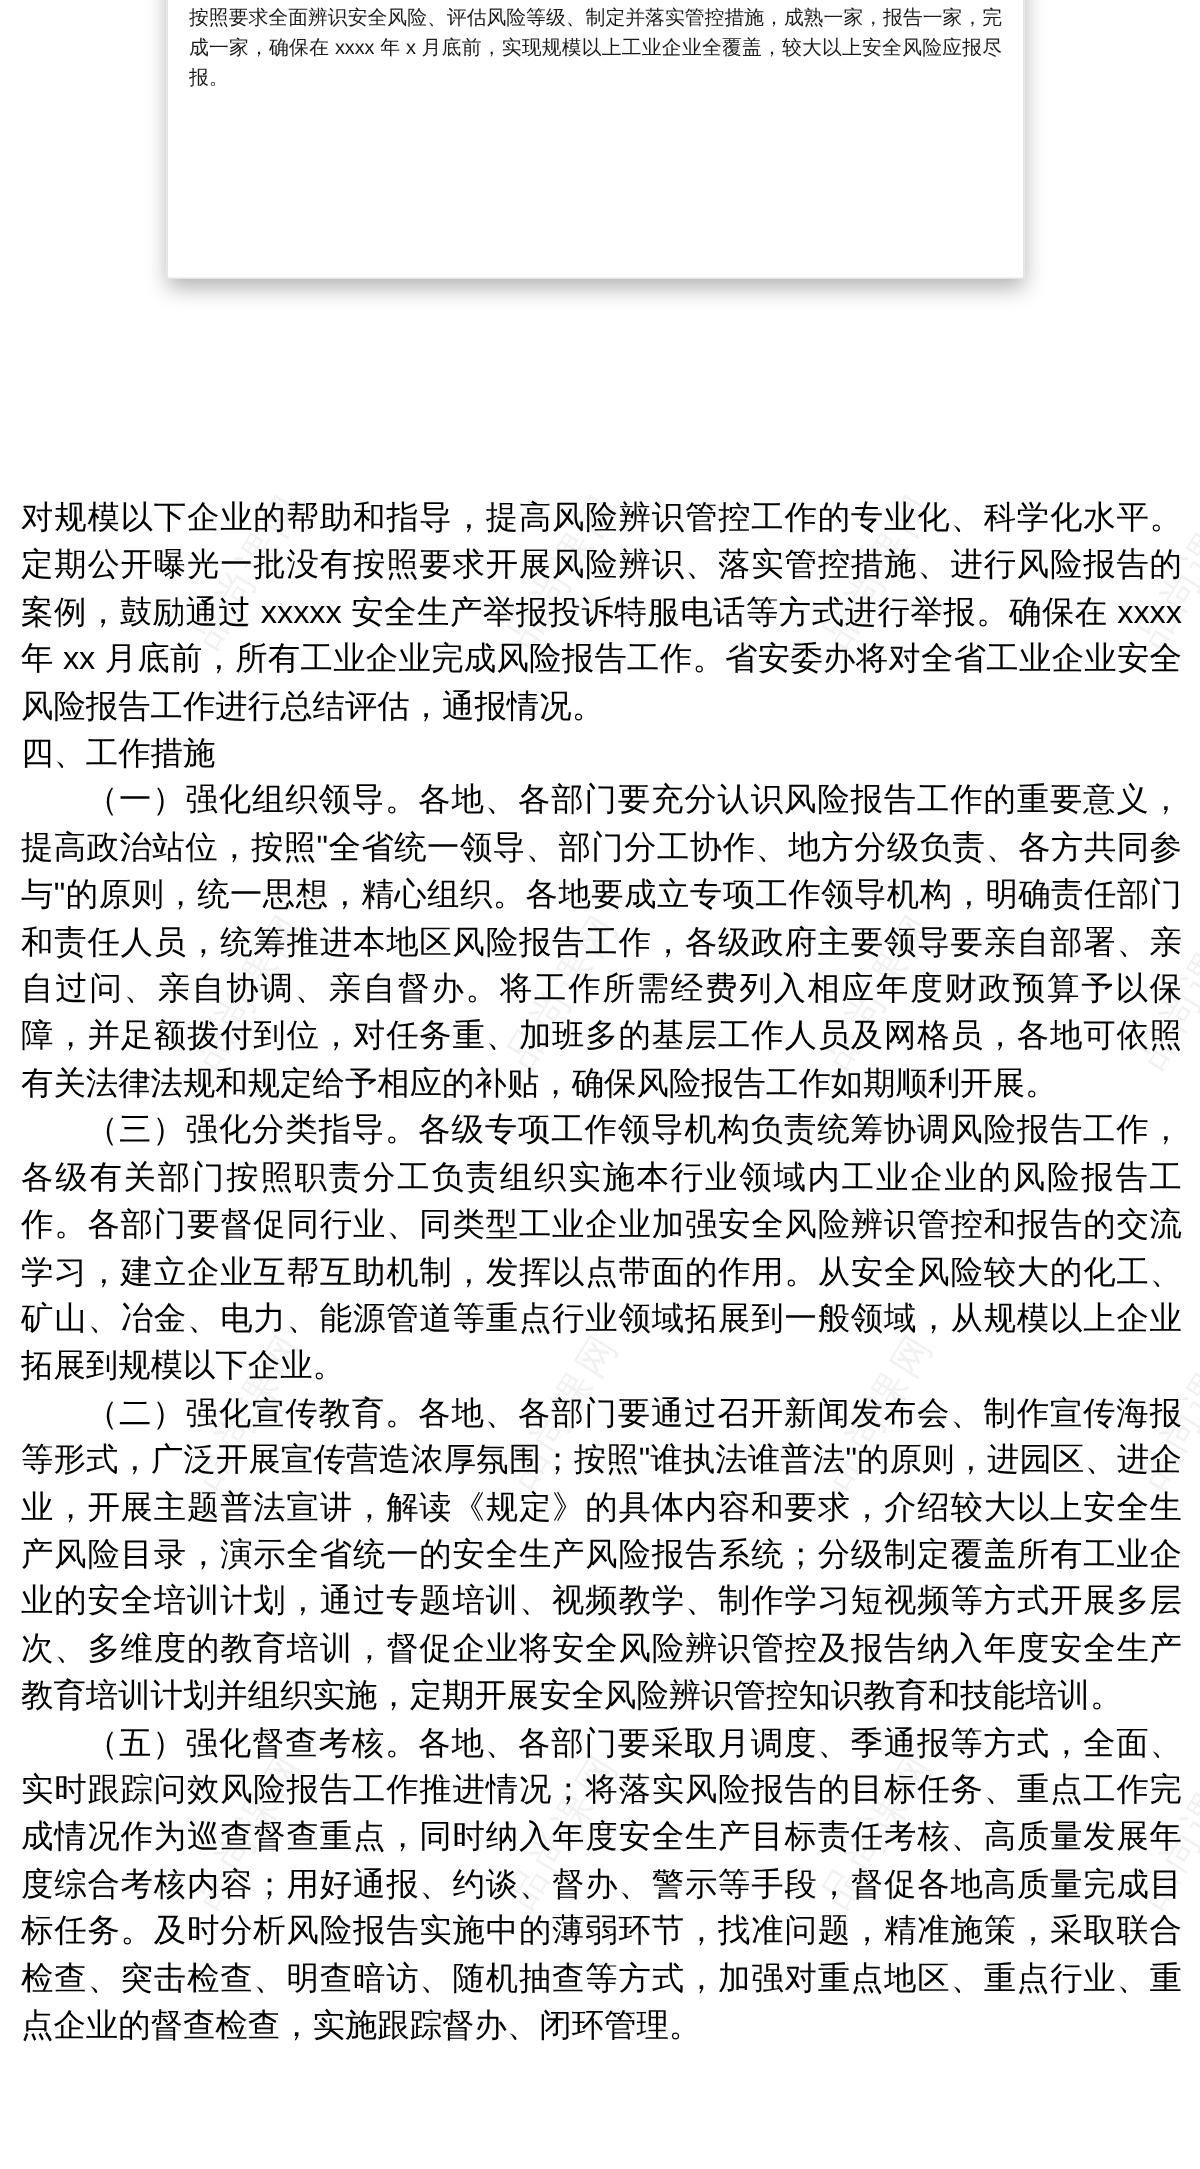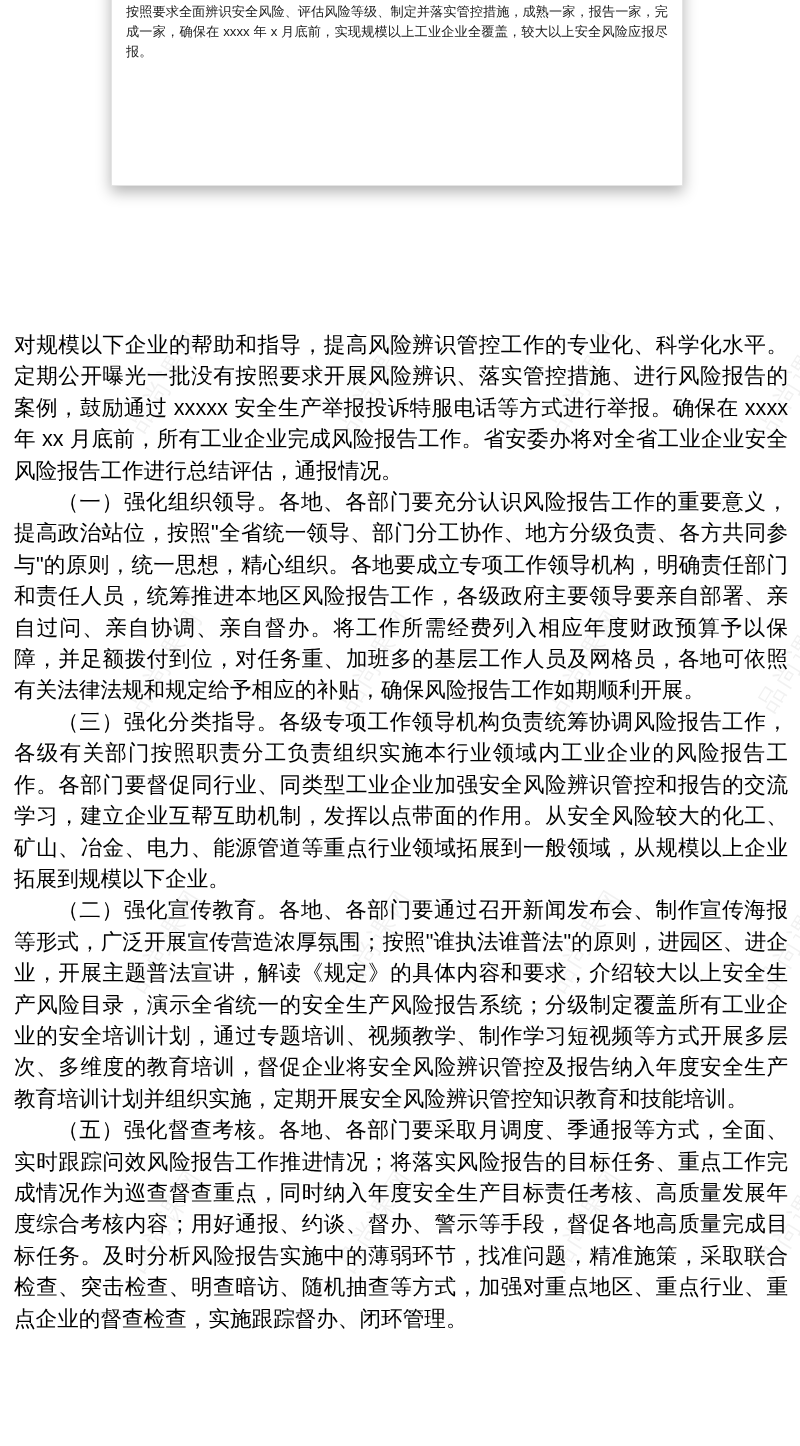--- a/index.html
+++ b/index.html
@@ -116,19 +116,20 @@
   </div>
 
   <div id="top-card-wrap">
     <div id="top-card">
       <p class="indent">（二）重点推进阶段（xxxx 年 x 月至 xxxx 年 x 月底）。各地、各部门要先行组织开展规模以上企业风险报告工作。市、县两级按照名录确定本级重点推进的企业名单，建立责任体系，明确责任部门和责任人，运用好"大数据+网格化+铁脚板"的方法，采取书面告知等方式逐家通知、逐家确认，确保每家企业都有专人负责。采取专家技术服务团等形式，指导督促企业按照要求全面辨识安全风险、评估风险等级、制定并落实管控措施，成熟一家，报告一家，完成一家，确保在 xxxx 年 x 月底前，实现规模以上工业企业全覆盖，较大以上安全风险应报尽报。</p>
     </div>
   </div>
 
   <div id="body-text">
     <p>对规模以下企业的帮助和指导，提高风险辨识管控工作的专业化、科学化水平。定期公开曝光一批没有按照要求开展风险辨识、落实管控措施、进行风险报告的案例，鼓励通过 xxxxx 安全生产举报投诉特服电话等方式进行举报。确保在 xxxx 年 xx 月底前，所有工业企业完成风险报告工作。省安委办将对全省工业企业安全风险报告工作进行总结评估，通报情况。</p>
+    <p class="heading">四、工作措施</p>
     <p class="indent">（一）强化组织领导。各地、各部门要充分认识风险报告工作的重要意义，提高政治站位，按照"全省统一领导、部门分工协作、地方分级负责、各方共同参与"的原则，统一思想，精心组织。各地要成立专项工作领导机构，明确责任部门和责任人员，统筹推进本地区风险报告工作，各级政府主要领导要亲自部署、亲自过问、亲自协调、亲自督办。将工作所需经费列入相应年度财政预算予以保障，并足额拨付到位，对任务重、加班多的基层工作人员及网格员，各地可依照有关法律法规和规定给予相应的补贴，确保风险报告工作如期顺利开展。</p>
     <p class="indent">（三）强化分类指导。各级专项工作领导机构负责统筹协调风险报告工作，各级有关部门按照职责分工负责组织实施本行业领域内工业企业的风险报告工作。各部门要督促同行业、同类型工业企业加强安全风险辨识管控和报告的交流学习，建立企业互帮互助机制，发挥以点带面的作用。从安全风险较大的化工、矿山、冶金、电力、能源管道等重点行业领域拓展到一般领域，从规模以上企业拓展到规模以下企业。</p>
     <p class="indent">（二）强化宣传教育。各地、各部门要通过召开新闻发布会、制作宣传海报等形式，广泛开展宣传营造浓厚氛围；按照"谁执法谁普法"的原则，进园区、进企业，开展主题普法宣讲，解读《规定》的具体内容和要求，介绍较大以上安全生产风险目录，演示全省统一的安全生产风险报告系统；分级制定覆盖所有工业企业的安全培训计划，通过专题培训、视频教学、制作学习短视频等方式开展多层次、多维度的教育培训，督促企业将安全风险辨识管控及报告纳入年度安全生产教育培训计划并组织实施，定期开展安全风险辨识管控知识教育和技能培训。</p>
     <p class="indent">（五）强化督查考核。各地、各部门要采取月调度、季通报等方式，全面、实时跟踪问效风险报告工作推进情况；将落实风险报告的目标任务、重点工作完成情况作为巡查督查重点，同时纳入年度安全生产目标责任考核、高质量发展年度综合考核内容；用好通报、约谈、督办、警示等手段，督促各地高质量完成目标任务。及时分析风险报告实施中的薄弱环节，找准问题，精准施策，采取联合检查、突击检查、明查暗访、随机抽查等方式，加强对重点地区、重点行业、重点企业的督查检查，实施跟踪督办、闭环管理。</p>
   </div>
 
 </div>
 
 </body></html>

